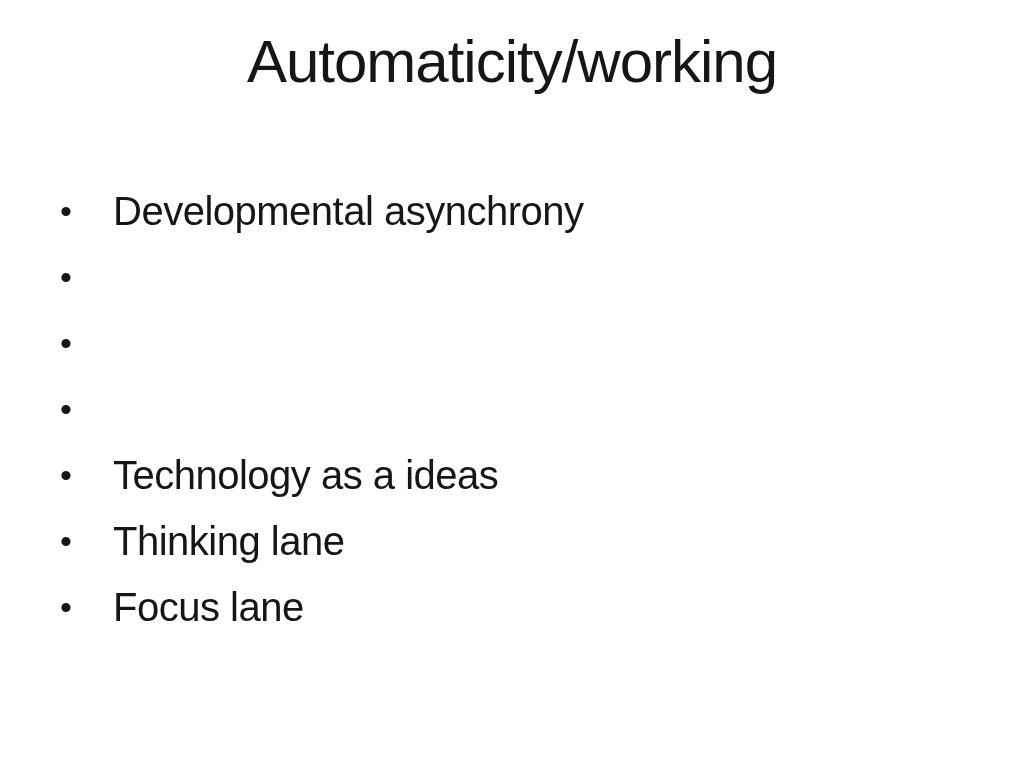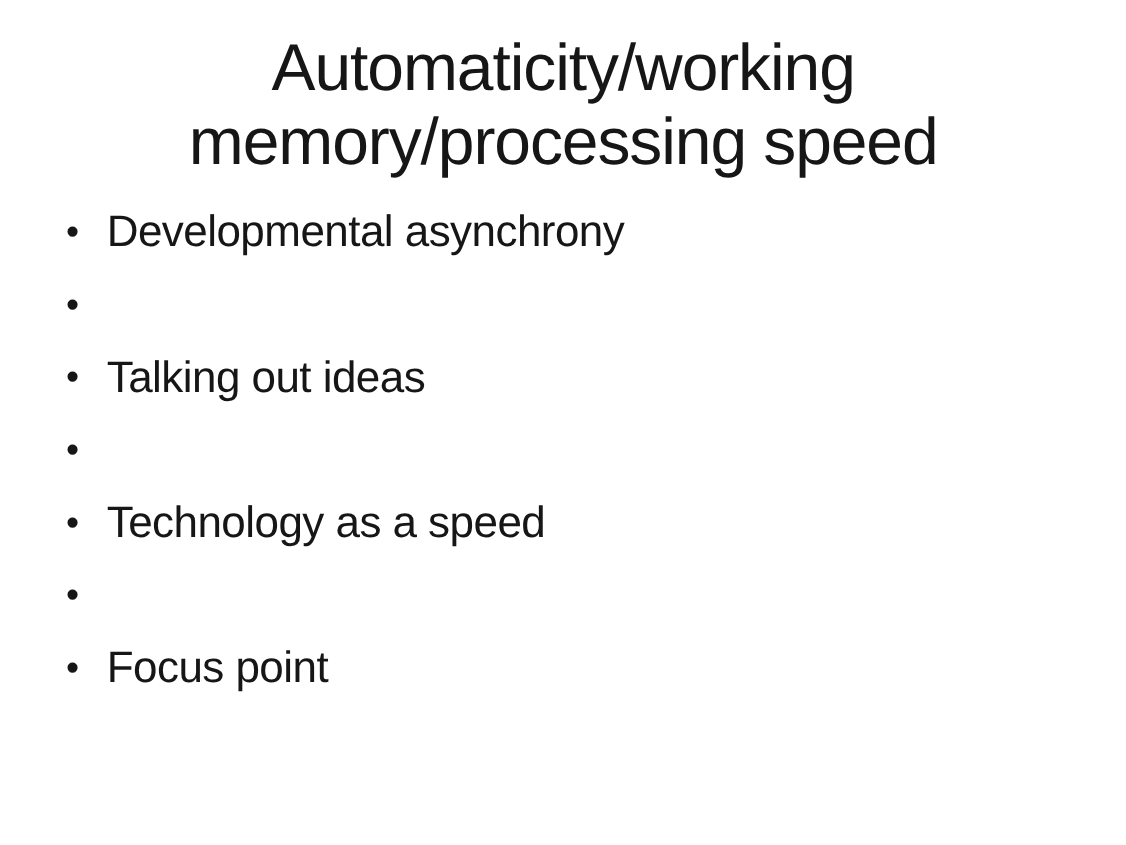--- a/index.html
+++ b/index.html
@@ -49,50 +49,50 @@
   .bullets .marker {
     display: inline-block;
     width: 37px;
     margin-left: 60px;
     font-size: 34px;
     text-align: left;
     flex: 0 0 37px;
   }
   .bullets .bullet-text {
     display: inline-block;
+    margin-left: 16px;
   }
 </style>
 </head>
 <body>
 
 <div class="slide">
   <div class="title">
     <div>Automaticity/working</div>
-    <div>memory/processing speed</div>
   </div>
   <ul class="bullets">
     <li>
       <span class="marker">•</span>
       <span class="bullet-text">Developmental asynchrony</span>
     </li>
   <li>
       <span class="marker">•</span>
     </li>
       <li>
       <span class="marker">•</span>
-      <span class="bullet-text">Talking out ideas</span>
     </li>
       <li>
       <span class="marker">•</span>
     </li>
       <li>
       <span class="marker">•</span>
-      <span class="bullet-text">Technology as a speed</span>
+      <span class="bullet-text">Technology as a ideas</span>
     </li>
       <li>
       <span class="marker">•</span>
+      <span class="bullet-text">Thinking lane</span>
     </li>
       <li>
       <span class="marker">•</span>
-      <span class="bullet-text">Focus point</span>
+      <span class="bullet-text">Focus lane</span>
     </li>
     </ul>
 </div>
 
 </body></html>

